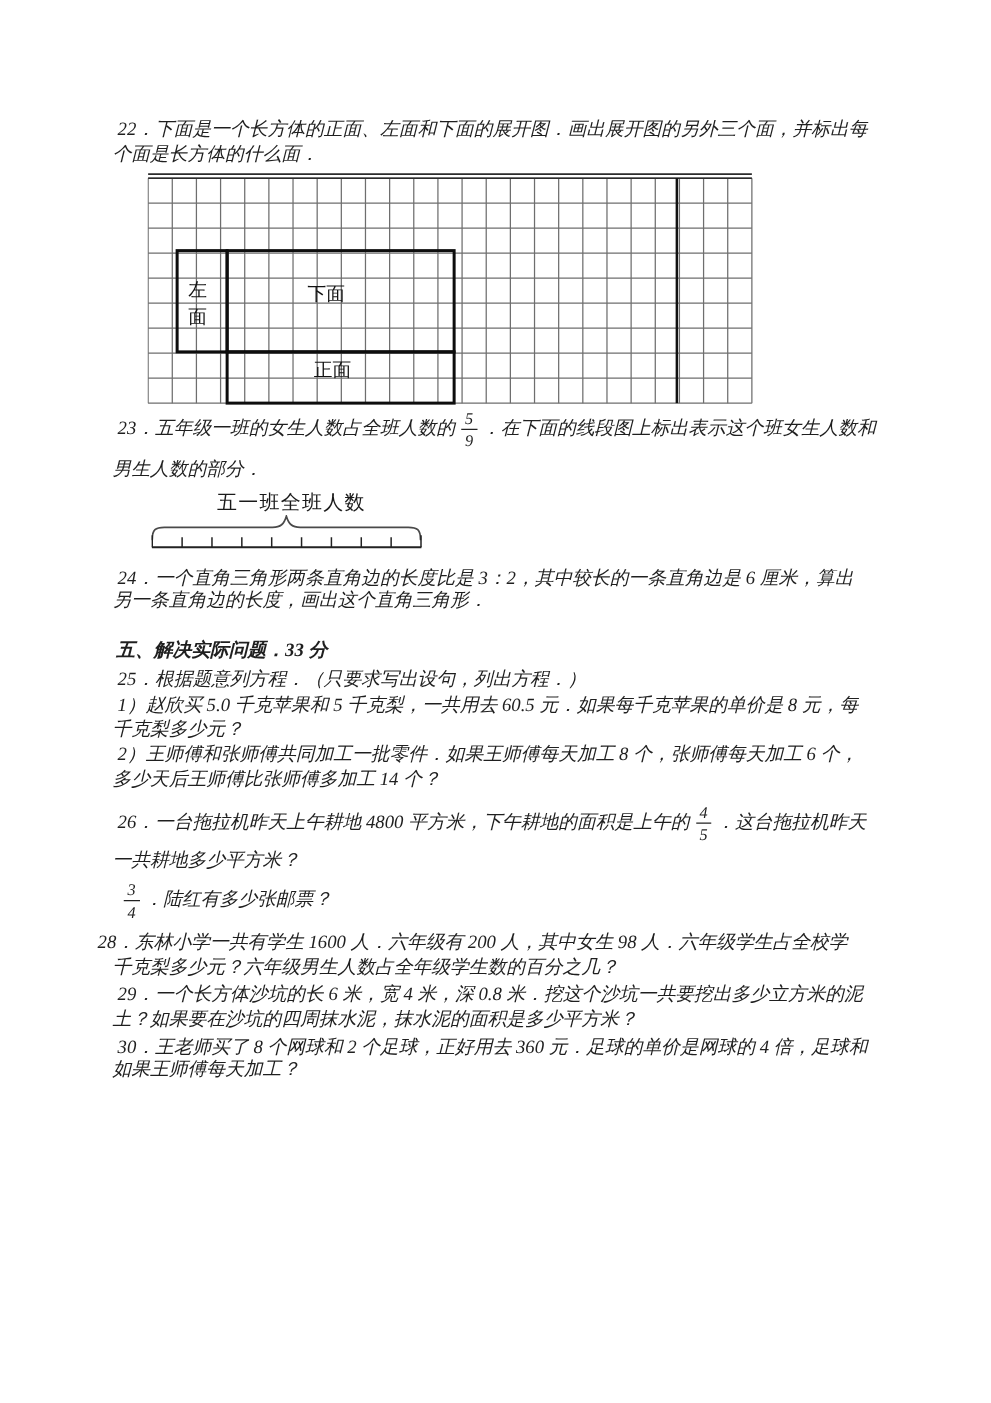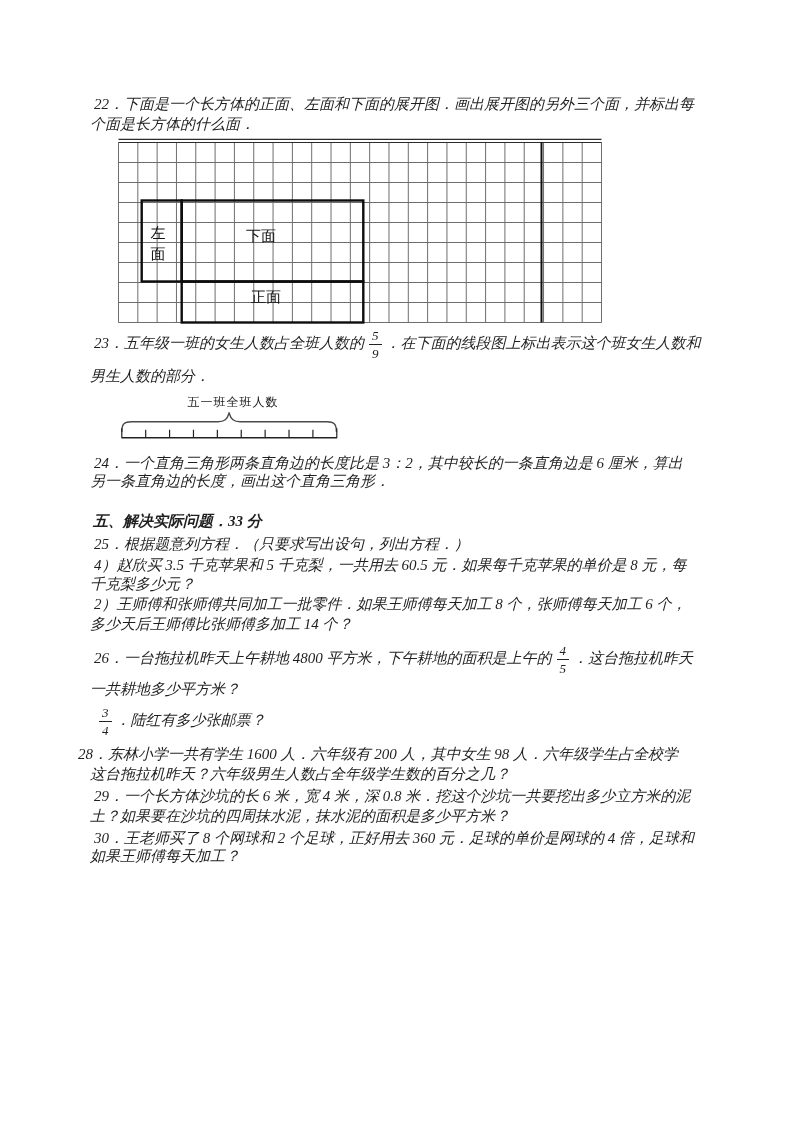--- a/index.html
+++ b/index.html
@@ -38,21 +38,21 @@
     color:#111;
     line-height:21px;
   }
   .face-label.lf{left:149px;top:223px;width:18px;word-break:break-all;text-align:center;}
   .face-label.bf{left:229px;top:226px;width:64px;text-align:center;}
   .face-label.ff{left:234px;top:287px;width:64px;text-align:center;}
   .seg-label{
     position:absolute;
     left:131px;top:393px;width:204px;
     text-align:center;
-    font-size:12px;
+    font-size:16px;
     letter-spacing:1px;
     line-height:19px;
     color:#1a1a1a;
   }
   .seg-svg{position:absolute;left:121px;top:412px;}
 </style>
 </head>
 <body>
 
 <div class="page">
@@ -130,32 +130,32 @@
         <line x1="215.8" y1="16.2" x2="215.8" y2="25.7" stroke="#222222" stroke-width="1.2"></line>
       </g>
   </svg>
 
   <div class="tline" style="left:94px;top:453px">24．一个直角三角形两条直角边的长度比是 3：2，其中较长的一条直角边是 6 厘米，算出</div>
   <div class="tline" style="left:90px;top:471px">另一条直角边的长度，画出这个直角三角形．</div>
 
   <div class="tline sec-head" style="left:93px;top:511px">五、解决实际问题．33 分</div>
 
   <div class="tline" style="left:94px;top:534px">25．根据题意列方程．（只要求写出设句，列出方程．）</div>
-  <div class="tline" style="left:94px;top:555px">4）赵欣买 3.5 千克苹果和 5 千克梨，一共用去 60.5 元．如果每千克苹果的单价是 8 元，每</div>
+  <div class="tline" style="left:94px;top:555px">1）赵欣买 5.0 千克苹果和 5 千克梨，一共用去 60.5 元．如果每千克苹果的单价是 8 元，每</div>
   <div class="tline" style="left:90px;top:574px">千克梨多少元？</div>
   <div class="tline" style="left:94px;top:594px">2）王师傅和张师傅共同加工一批零件．如果王师傅每天加工 8 个，张师傅每天加工 6 个，</div>
   <div class="tline" style="left:90px;top:614px">多少天后王师傅比张师傅多加工 14 个？</div>
 
   <div class="tline frac-line" style="left:94px;top:641px"><span>26．一台拖拉机昨天上午耕地 4800 平方米，下午耕地的面积是上午的</span><span class="frac"><span class="num">4</span><span class="den">5</span></span><span>．这台拖拉机昨天</span></div>
   <div class="tline" style="left:90px;top:679px">一共耕地多少平方米？</div>
 
   <div class="tline frac-line" style="left:94px;top:703px"><span class="frac"><span class="num">3</span><span class="den">4</span></span><span>．陆红有多少张邮票？</span></div>
 
   <div class="tline" style="left:78px;top:744px">28．东林小学一共有学生 1600 人．六年级有 200 人，其中女生 98 人．六年级学生占全校学</div>
-  <div class="tline" style="left:90px;top:764px">这台拖拉机昨天？六年级男生人数占全年级学生数的百分之几？</div>
+  <div class="tline" style="left:90px;top:764px">千克梨多少元？六年级男生人数占全年级学生数的百分之几？</div>
 
   <div class="tline" style="left:94px;top:786px">29．一个长方体沙坑的长 6 米，宽 4 米，深 0.8 米．挖这个沙坑一共要挖出多少立方米的泥</div>
   <div class="tline" style="left:90px;top:806px">土？如果要在沙坑的四周抹水泥，抹水泥的面积是多少平方米？</div>
 
   <div class="tline" style="left:94px;top:828px">30．王老师买了 8 个网球和 2 个足球，正好用去 360 元．足球的单价是网球的 4 倍，足球和</div>
   <div class="tline" style="left:90px;top:846px">如果王师傅每天加工？</div>
 
 </div>
 
 </body></html>

